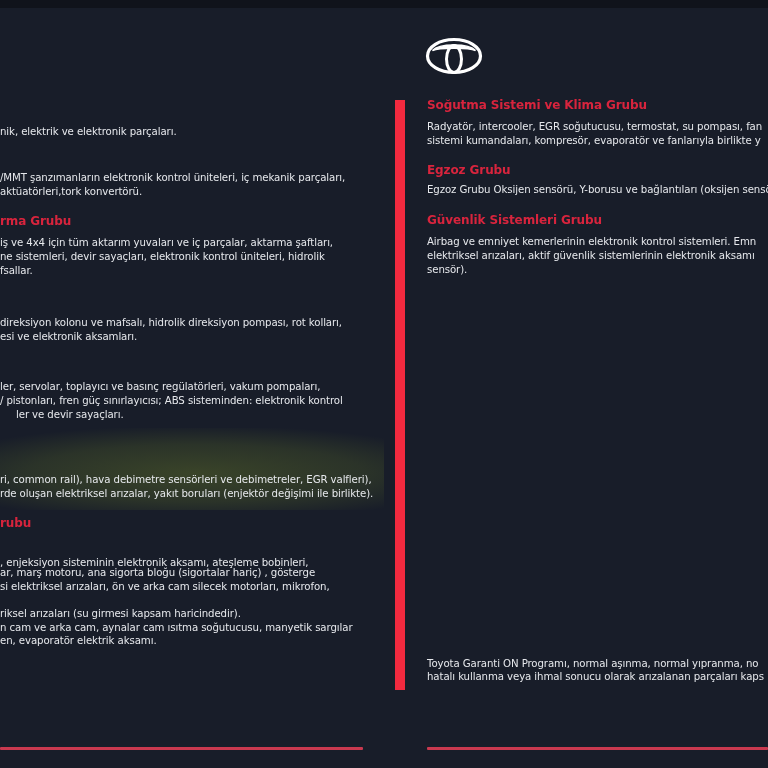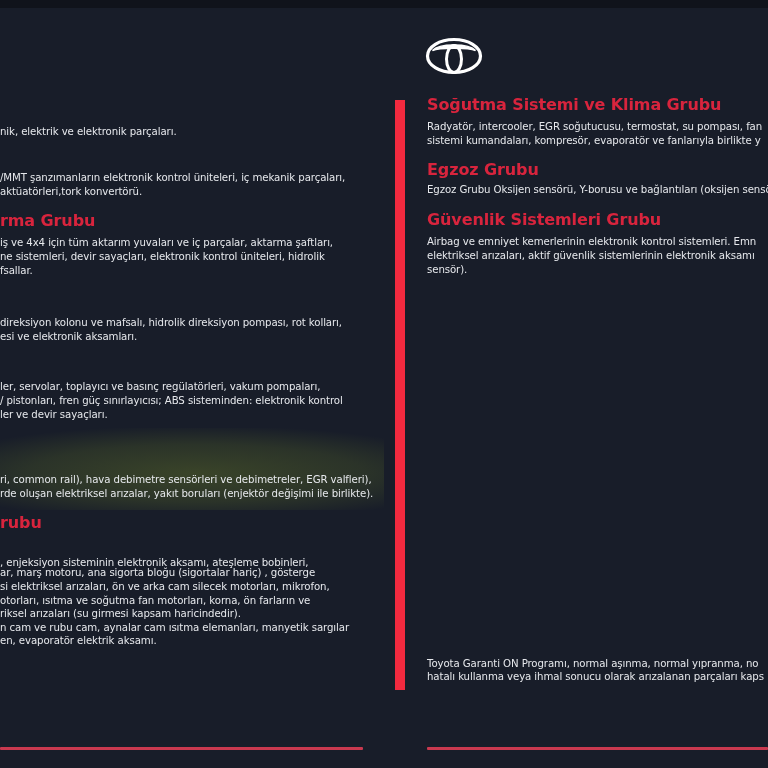--- a/index.html
+++ b/index.html
@@ -7,21 +7,21 @@
     width:768px; height:768px; overflow:hidden; position:relative;
     background:#181d29;
     font-family:"DejaVu Sans", sans-serif;
     color:#e9ebef;
   }
   .topstrip { position:absolute; left:0; top:0; width:768px; height:8px; background:#10131b; }
   .page { position:absolute; top:0; height:768px; overflow:hidden; }
   .page-left { left:0; width:384px; }
   .page-right { left:384px; width:384px; }
   .txt { position:absolute; font-size:10.2px; line-height:13.6px; white-space:nowrap; color:#e6e8ec; letter-spacing:-0.1px; }
-  .head { position:absolute; font-size:16px; line-height:14px; white-space:nowrap; color:#d8243d; font-weight:bold; letter-spacing:-0.1px; }
+  .head { position:absolute; font-size:12px; line-height:14px; white-space:nowrap; color:#d8243d; font-weight:bold; letter-spacing:-0.1px; }
   .glow {
     position:absolute; left:-20px; top:428px; width:480px; height:82px;
     background:radial-gradient(ellipse at 45% 55%, rgba(120,140,40,0.35) 0%, rgba(110,130,40,0.22) 45%, rgba(24,29,41,0) 75%);
     pointer-events:none;
   }
   .redbar { position:absolute; left:395px; top:100px; width:10px; height:590px; background:#f22a3f; }
   .divider { position:absolute; top:747px; height:3px; background:#c9394f; border-radius:1px; }
   .logo { position:absolute; left:425px; top:37px; width:58px; height:38px; }
 </style>
 </head>
@@ -40,32 +40,31 @@
   <div class="head" style="left:0;top:214px">rma Grubu</div>
   <div class="txt" style="left:0;top:236px">iş ve 4x4 için tüm aktarım yuvaları ve iç parçalar, aktarma şaftları,</div>
   <div class="txt" style="left:0;top:250px">ne sistemleri, devir sayaçları, elektronik kontrol üniteleri, hidrolik</div>
   <div class="txt" style="left:0;top:264px">fsallar.</div>
 
   <div class="txt" style="left:0;top:316px"> direksiyon kolonu ve mafsalı, hidrolik direksiyon pompası, rot kolları,</div>
   <div class="txt" style="left:0;top:330px">esi ve elektronik aksamları.</div>
 
   <div class="txt" style="left:0;top:380px">ler, servolar, toplayıcı ve basınç regülatörleri, vakum pompaları,</div>
   <div class="txt" style="left:0;top:394px"> / pistonları, fren güç sınırlayıcısı; ABS sisteminden: elektronik kontrol</div>
-  <div class="txt" style="left:0;top:408px">ler ve devir sayaçları.</div>
+  <div class="txt" style="left:16px;top:408px">ler ve devir sayaçları.</div>
 
   <div class="txt" style="left:0;top:473px">ri, common rail), hava debimetre sensörleri ve debimetreler, EGR valfleri),</div>
   <div class="txt" style="left:0;top:487px">rde oluşan elektriksel arızalar, yakıt boruları (enjektör değişimi ile birlikte).</div>
 
   <div class="head" style="left:0;top:516px">rubu</div>
   <div class="txt" style="left:0;top:556px">, enjeksiyon sisteminin elektronik aksamı, ateşleme bobinleri,</div>
   <div class="txt" style="left:0;top:566px">ar, marş motoru, ana sigorta bloğu (sigortalar hariç) , gösterge</div>
   <div class="txt" style="left:0;top:580px">si elektriksel arızaları, ön ve arka cam silecek motorları, mikrofon,</div>
-  <div class="txt" style="left:0;top:594px">otorları, ısıtma ve soğutma fan motorları, korna, ön farların ve</div>
   <div class="txt" style="left:0;top:607px">riksel arızaları (su girmesi kapsam haricindedir).</div>
-  <div class="txt" style="left:0;top:621px">n cam ve rubu cam, aynalar cam ısıtma elemanları, manyetik sargılar</div>
+  <div class="txt" style="left:0;top:621px">n cam ve arka cam, aynalar cam ısıtma soğutucusu, manyetik sargılar</div>
   <div class="txt" style="left:0;top:634px">en, evaporatör elektrik aksamı.</div>
 </div>
 
 <div class="redbar"></div>
 
 <div class="page page-right">
   <svg class="logo" style="left:41px" viewBox="0 0 58 38">
     <ellipse cx="29" cy="19" rx="26.5" ry="16.5" fill="none" stroke="#ffffff" stroke-width="3.2"></ellipse>
     <ellipse cx="29" cy="22" rx="7.5" ry="13.5" fill="none" stroke="#ffffff" stroke-width="3"></ellipse>
     <path d="M7.5 13.5 C 14 6, 44 6, 50.5 13.5 C 44 10.5, 14 10.5, 7.5 13.5 Z" fill="#ffffff" stroke="#ffffff" stroke-width="1.5"></path>

